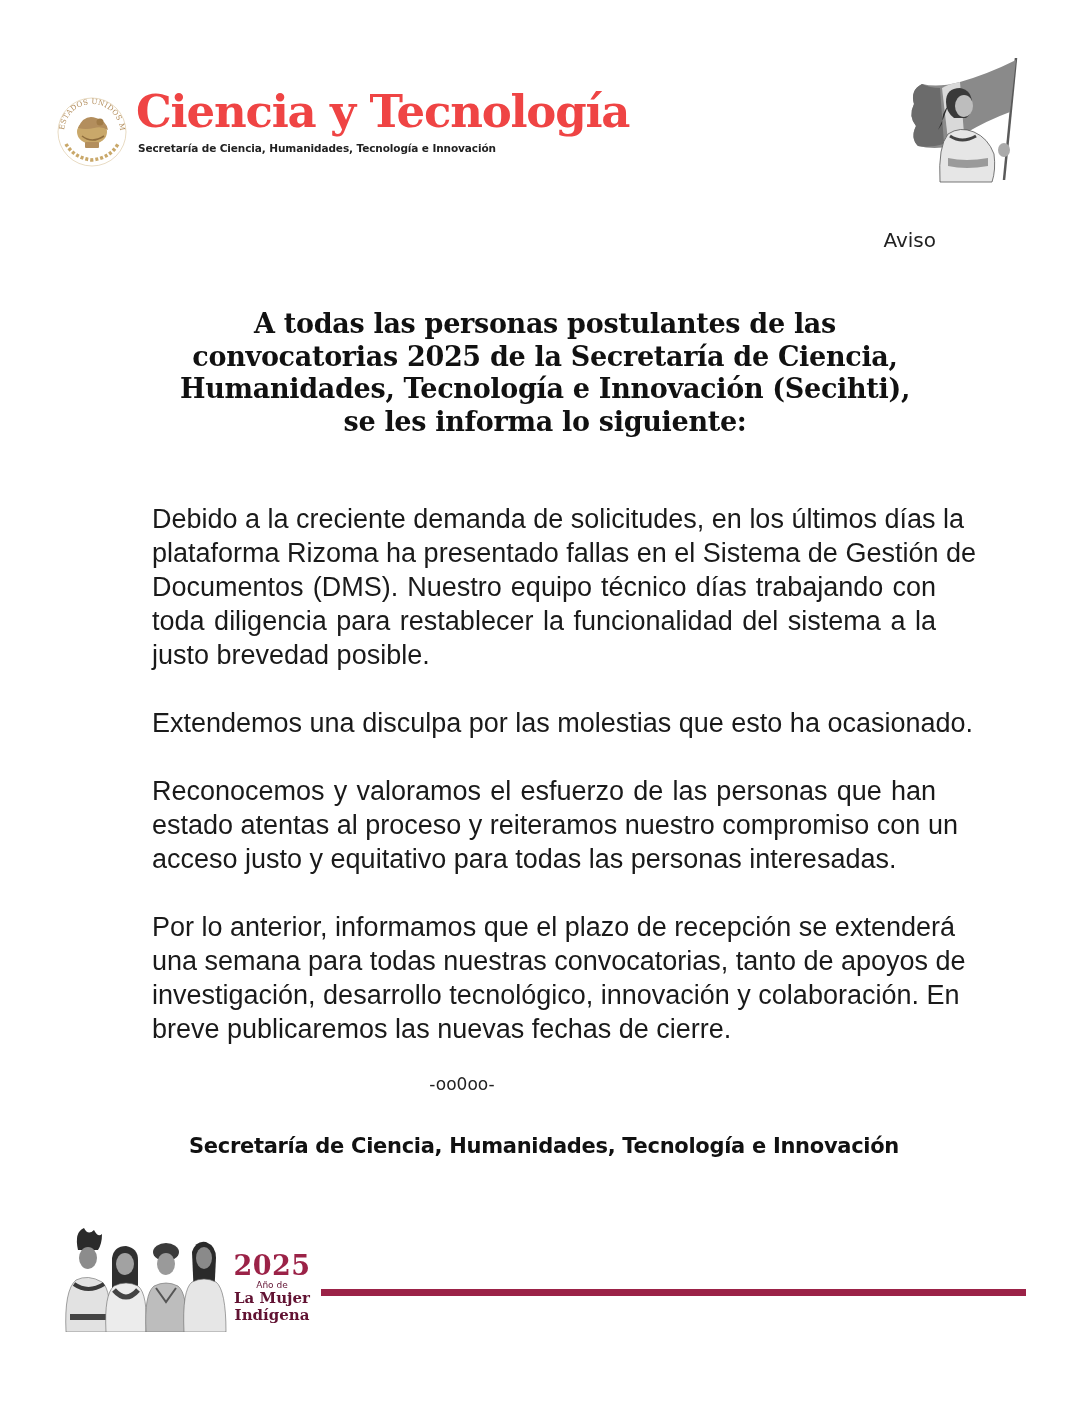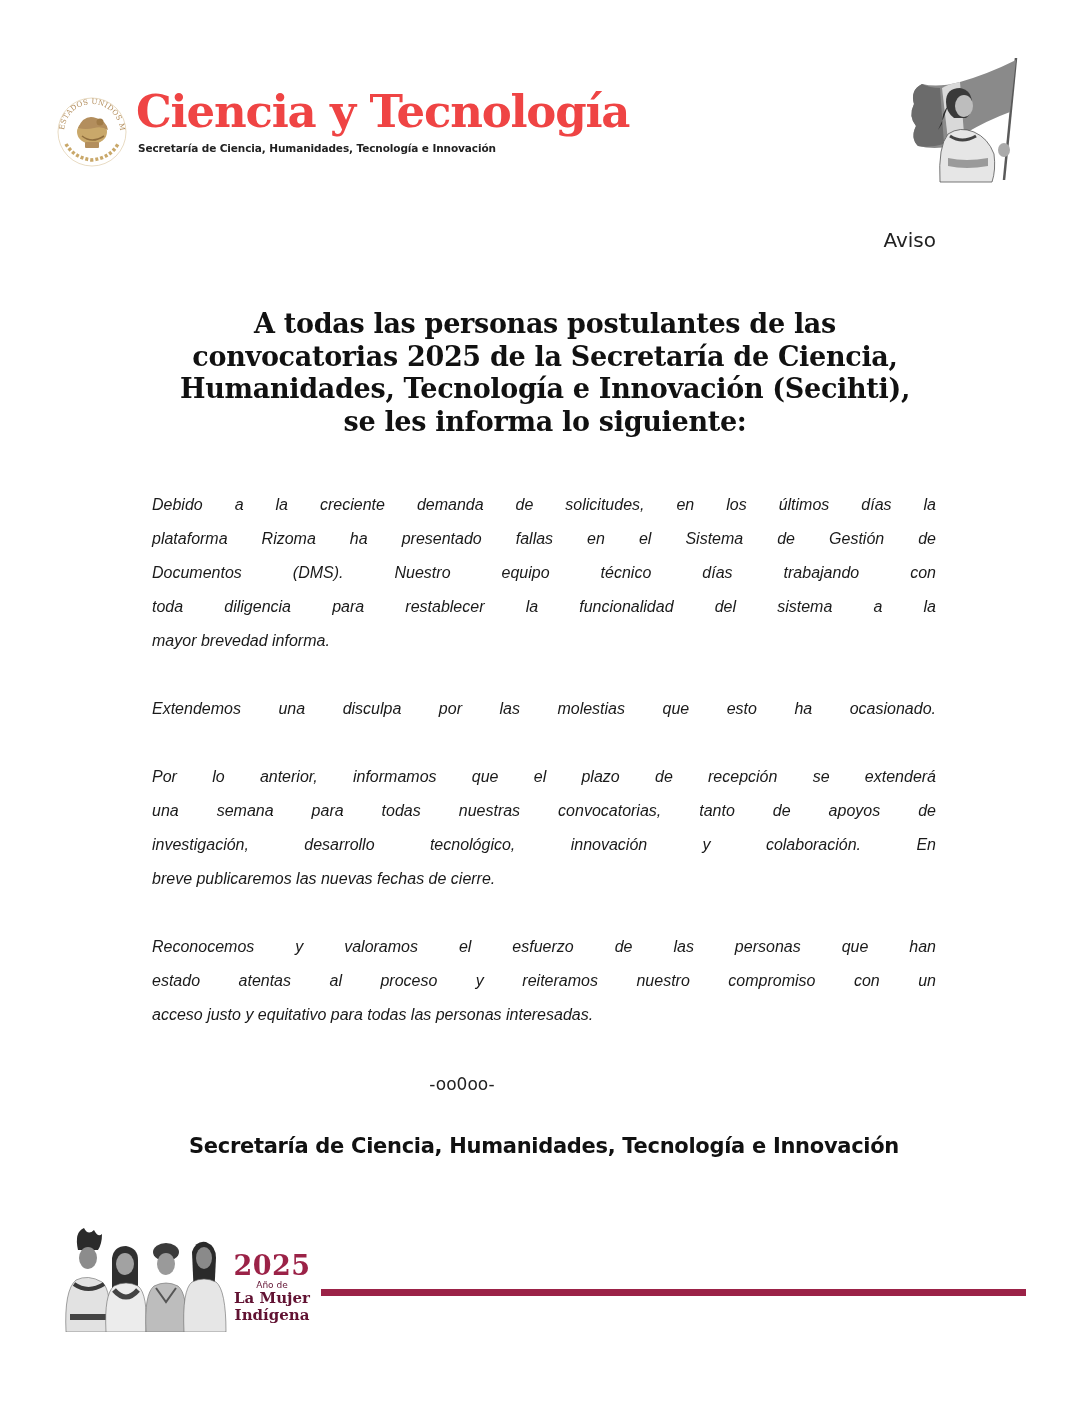--- a/index.html
+++ b/index.html
@@ -90,26 +90,25 @@
     .title .line {
       display: block;
       white-space: nowrap;
     }
 
     
     .body {
       position: absolute;
       left: 152px;
       width: 784px;
-      top: 488px;
+      top: 502px;
       font-family: "Liberation Sans", sans-serif;
-      font-size: 16px;
+      font-size: 27px;
       line-height: 34px;
       color: #1a1a1a;
-      font-style: italic;
     }
     .body p {
       margin: 0 0 34px 0;
       text-align: justify;
       text-align-last: left;
     }
     .body p .l {
       display: block;
       text-align: justify;
       text-align-last: justify;
@@ -243,36 +242,36 @@
   <span class="line">Humanidades, Tecnología e Innovación (Secihti),</span>
   <span class="line">se les informa lo siguiente:</span>
 </div>
 
 <div class="body">
   <p>
     <span class="l">Debido a la creciente demanda de solicitudes, en los últimos días la</span>
     <span class="l">plataforma Rizoma ha presentado fallas en el Sistema de Gestión de</span>
     <span class="l">Documentos (DMS). Nuestro equipo técnico días trabajando con</span>
     <span class="l">toda diligencia para restablecer la funcionalidad del sistema a la</span>
-    <span class="l last">mayor brevedad informa.</span>
+    <span class="l last">justo brevedad posible.</span>
   </p>
   <p>
     <span class="l">Extendemos una disculpa por las molestias que esto ha ocasionado.</span>
+  </p>
+  <p>
+    <span class="l">Reconocemos y valoramos el esfuerzo de las personas que han</span>
+    <span class="l">estado atentas al proceso y reiteramos nuestro compromiso con un</span>
+    <span class="l last">acceso justo y equitativo para todas las personas interesadas.</span>
   </p>
   <p>
     <span class="l">Por lo anterior, informamos que el plazo de recepción se extenderá</span>
     <span class="l">una semana para todas nuestras convocatorias, tanto de apoyos de</span>
     <span class="l">investigación, desarrollo tecnológico, innovación y colaboración. En</span>
     <span class="l last">breve publicaremos las nuevas fechas de cierre.</span>
   </p>
-  <p>
-    <span class="l">Reconocemos y valoramos el esfuerzo de las personas que han</span>
-    <span class="l">estado atentas al proceso y reiteramos nuestro compromiso con un</span>
-    <span class="l last">acceso justo y equitativo para todas las personas interesadas.</span>
-  </p>
 </div>
 
 <div class="separator">-oo0oo-</div>
 <div class="signature">Secretaría de Ciencia, Humanidades, Tecnología e Innovación</div>
 
 <svg class="footer-illustration" viewBox="0 0 164 104">
 
   <path d="M14 22 Q10 4 20 0 Q24 8 30 2 Q34 10 38 6 Q38 16 34 22 Z" fill="#2a2a2a"></path>
   <ellipse cx="24" cy="30" rx="9" ry="11" fill="#8c8c8c"></ellipse>
   <path d="M2 104 Q0 62 12 52 Q24 46 38 54 Q48 62 46 104 Z" fill="#e2e2e2" stroke="#666" stroke-width="0.6"></path>

